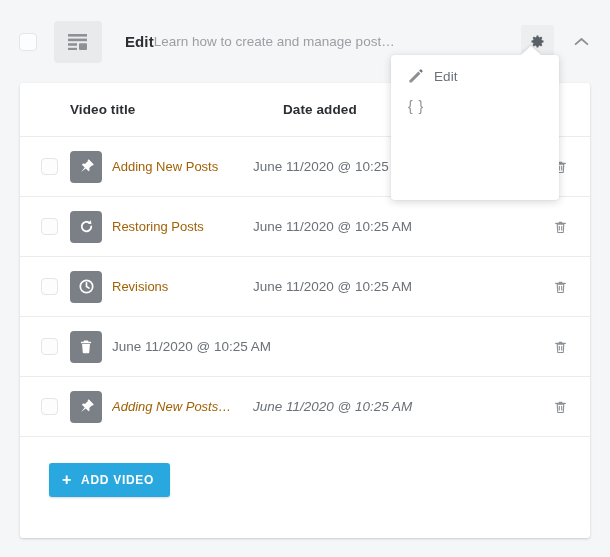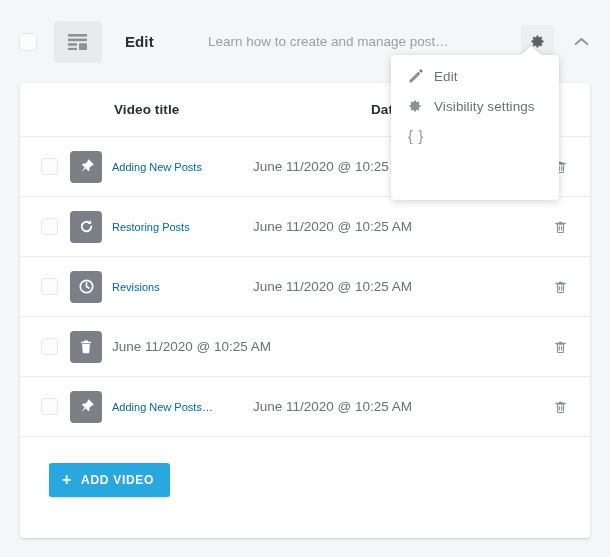--- a/index.html
+++ b/index.html
@@ -26,21 +26,21 @@
     width: 48px; height: 42px; margin-left: 17px;
     background: #e9eaec; border-radius: 4px;
     display: flex; align-items: center; justify-content: center;
     flex: 0 0 auto;
   }
   .posts-title {
     margin-left: 23px; font-size: 15px; font-weight: bold; color: #2b2f33;
     letter-spacing: .1px; flex: 0 0 auto;
   }
   .top-desc {
-    flex: 1 1 auto; text-align: center; font-size: 13.5px; color: #9aa0a6;
+    flex: 1 1 auto; font-size: 13.5px; color: #9aa0a6;
     padding-right: 18px; white-space: nowrap; overflow: hidden;
   }
   .gear-btn {
     width: 33px; height: 33px; background: #eceef0; border-radius: 3px;
     display: flex; align-items: center; justify-content: center;
     flex: 0 0 auto; margin-right: 12px; position: relative;
   }
   .chev-btn {
     width: 30px; height: 30px; display: flex; align-items: center;
     justify-content: center; flex: 0 0 auto; margin-right: 14px;
@@ -48,53 +48,52 @@
 
   
   .card {
     position: absolute; left: 20px; top: 83px; width: 570px; height: 455px;
     background: #ffffff; border-radius: 3px;
     box-shadow: 0 1px 3px rgba(0,0,0,.12), 0 1px 2px rgba(0,0,0,.06);
   }
   .thead {
     display: flex; align-items: center; height: 54px;
     border-bottom: 1px solid #ececec;
-    gap: 44px;
   }
   .th-check { width: 50px; flex: 0 0 auto; }
   .th-title {
     flex: 0 0 auto; width: 213px;
     font-size: 13.5px; font-weight: bold; color: #2b2f33; letter-spacing: .1px;
   }
   .th-date {
     flex: 1 1 auto;
     font-size: 13.5px; font-weight: bold; color: #2b2f33; letter-spacing: .1px;
   }
   .th-actions { width: 60px; flex: 0 0 auto; }
 
   .row {
     display: flex; align-items: center; height: 60px;
     border-bottom: 1px solid #ececec;
   }
-  .row:last-of-type { border-bottom: 1px solid #ececec; }
+  .row:last-of-type { border-bottom: 1px solid #ececec; font-style: italic; }
   .cell-check {
     width: 50px; flex: 0 0 auto; display: flex; align-items: center;
     justify-content: center; padding-left: 9px;
   }
   .rowbox {
     width: 17px; height: 17px; border: 1px solid #e3e5e7;
     border-radius: 4px; background: #fdfdfd;
   }
   .cell-icon { width: 42px; flex: 0 0 auto; }
   .vid-icon {
     width: 32px; height: 32px; border-radius: 4px; background: #7b8086;
     display: flex; align-items: center; justify-content: center;
   }
   .cell-title {
-    flex: 0 0 auto; width: 141px; font-size: 11px; color: #0369a1;
+    flex: 0 0 auto; width: 141px; font-size: 13px; color: #a16207;
     white-space: nowrap; overflow: hidden;
   }
   .cell-date {
     flex: 1 1 auto; font-size: 13.5px; color: #6b7177; white-space: nowrap;
   }
   .cell-actions {
     width: 60px; flex: 0 0 auto; display: flex; align-items: center;
     justify-content: center;
   }
   .footer-area { height: 85px; display: flex; align-items: center; }
@@ -295,28 +294,19 @@
       <span class="menu-ico">
         <svg width="15" height="15" viewBox="0 0 16 16">
           <path fill="#8c9196" d="M1.5 12.2 11 2.7l2.3 2.3-9.5 9.5H1.5v-2.3z"></path>
           <path fill="#6f7479" d="M11.9 1.8 12.9.8a1.1 1.1 0 0 1 1.6 0l.7.7a1.1 1.1 0 0 1 0 1.6l-1 1-2.3-2.3z"></path>
         </svg>
       </span>
       <span class="menu-label">Edit</span>
     </div>
 
 
-    <div class="menu-item">
-      <span class="menu-ico">
-        <svg width="14" height="14" viewBox="0 0 20 20">
-          <path fill="#8c9196" d="M10 6.6a3.4 3.4 0 1 0 0 6.8 3.4 3.4 0 0 0 0-6.8zm0 5.1a1.7 1.7 0 1 1 0-3.4 1.7 1.7 0 0 1 0 3.4z"></path>
-          <path fill="#8c9196" d="M18 11.2v-2.4l-2.1-.35a6 6 0 0 0-.63-1.52l1.24-1.74-1.7-1.7-1.74 1.24a6 6 0 0 0-1.52-.63L11.2 2h-2.4l-.35 2.1a6 6 0 0 0-1.52.63L5.19 3.49l-1.7 1.7 1.24 1.74a6 6 0 0 0-.63 1.52L2 8.8v2.4l2.1.35a6 6 0 0 0 .63 1.52l-1.24 1.74 1.7 1.7 1.74-1.24a6 6 0 0 0 1.52.63L8.8 18h2.4l.35-2.1a6 6 0 0 0 1.52-.63l1.74 1.24 1.7-1.7-1.24-1.74a6 6 0 0 0 .63-1.52L18 11.2z"></path>
-        </svg>
-      </span>
-      <span class="menu-label">Visibility settings</span>
-    </div>
 
     <div class="menu-item">
       <span class="menu-ico brace">{&nbsp;}</span>
     </div>
   </div>
 
 </div>
 
 </body></html>

